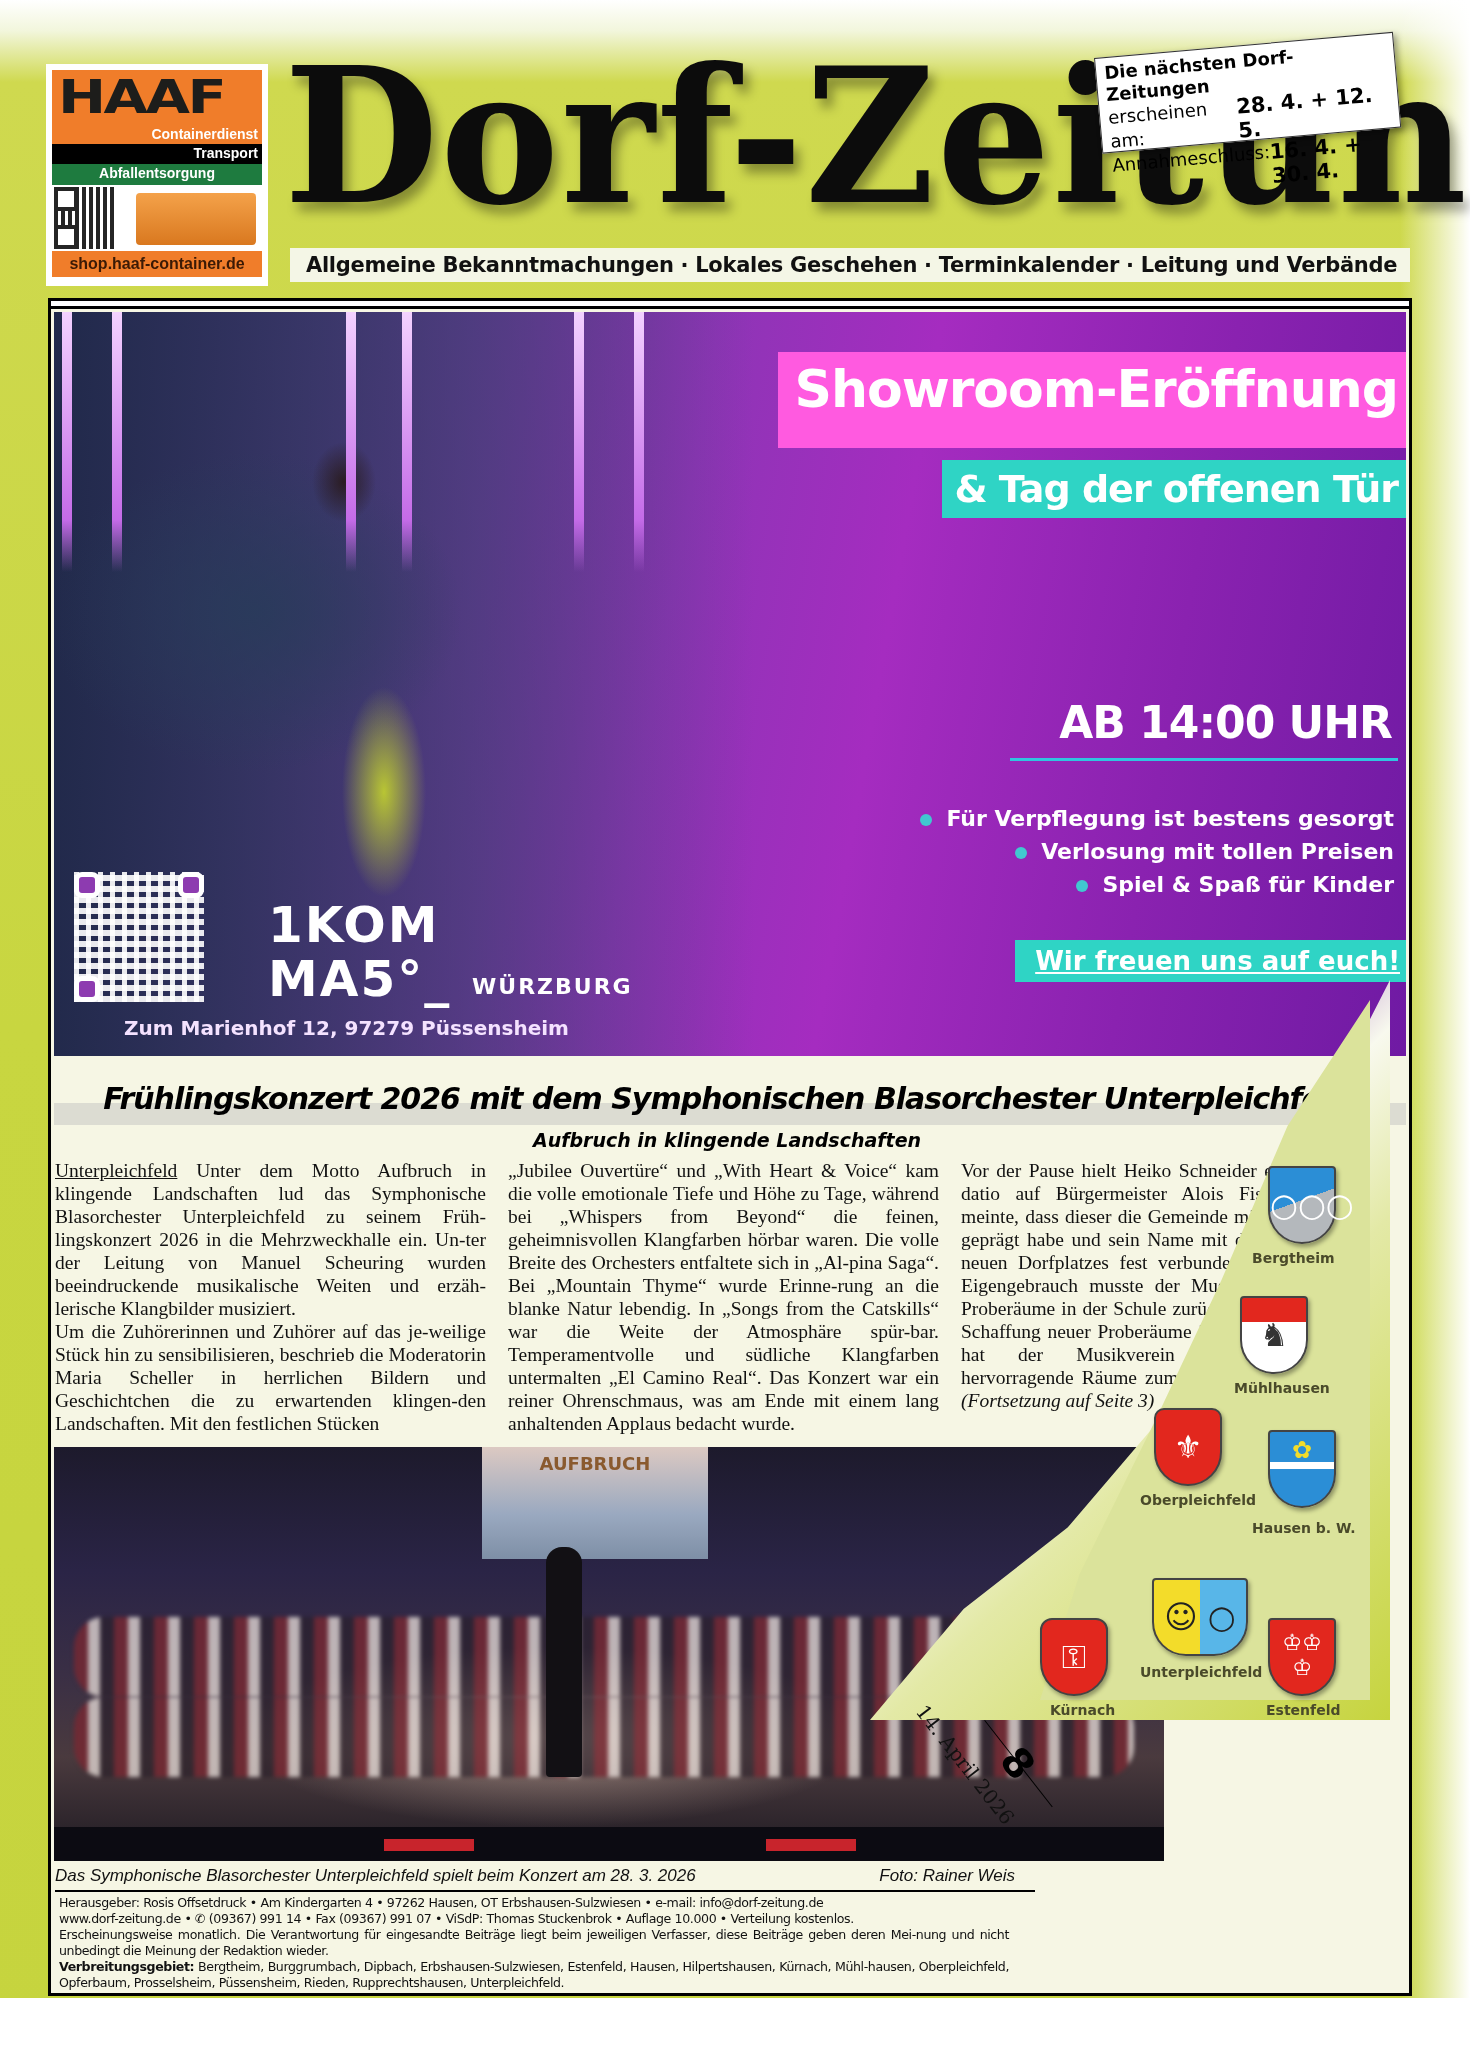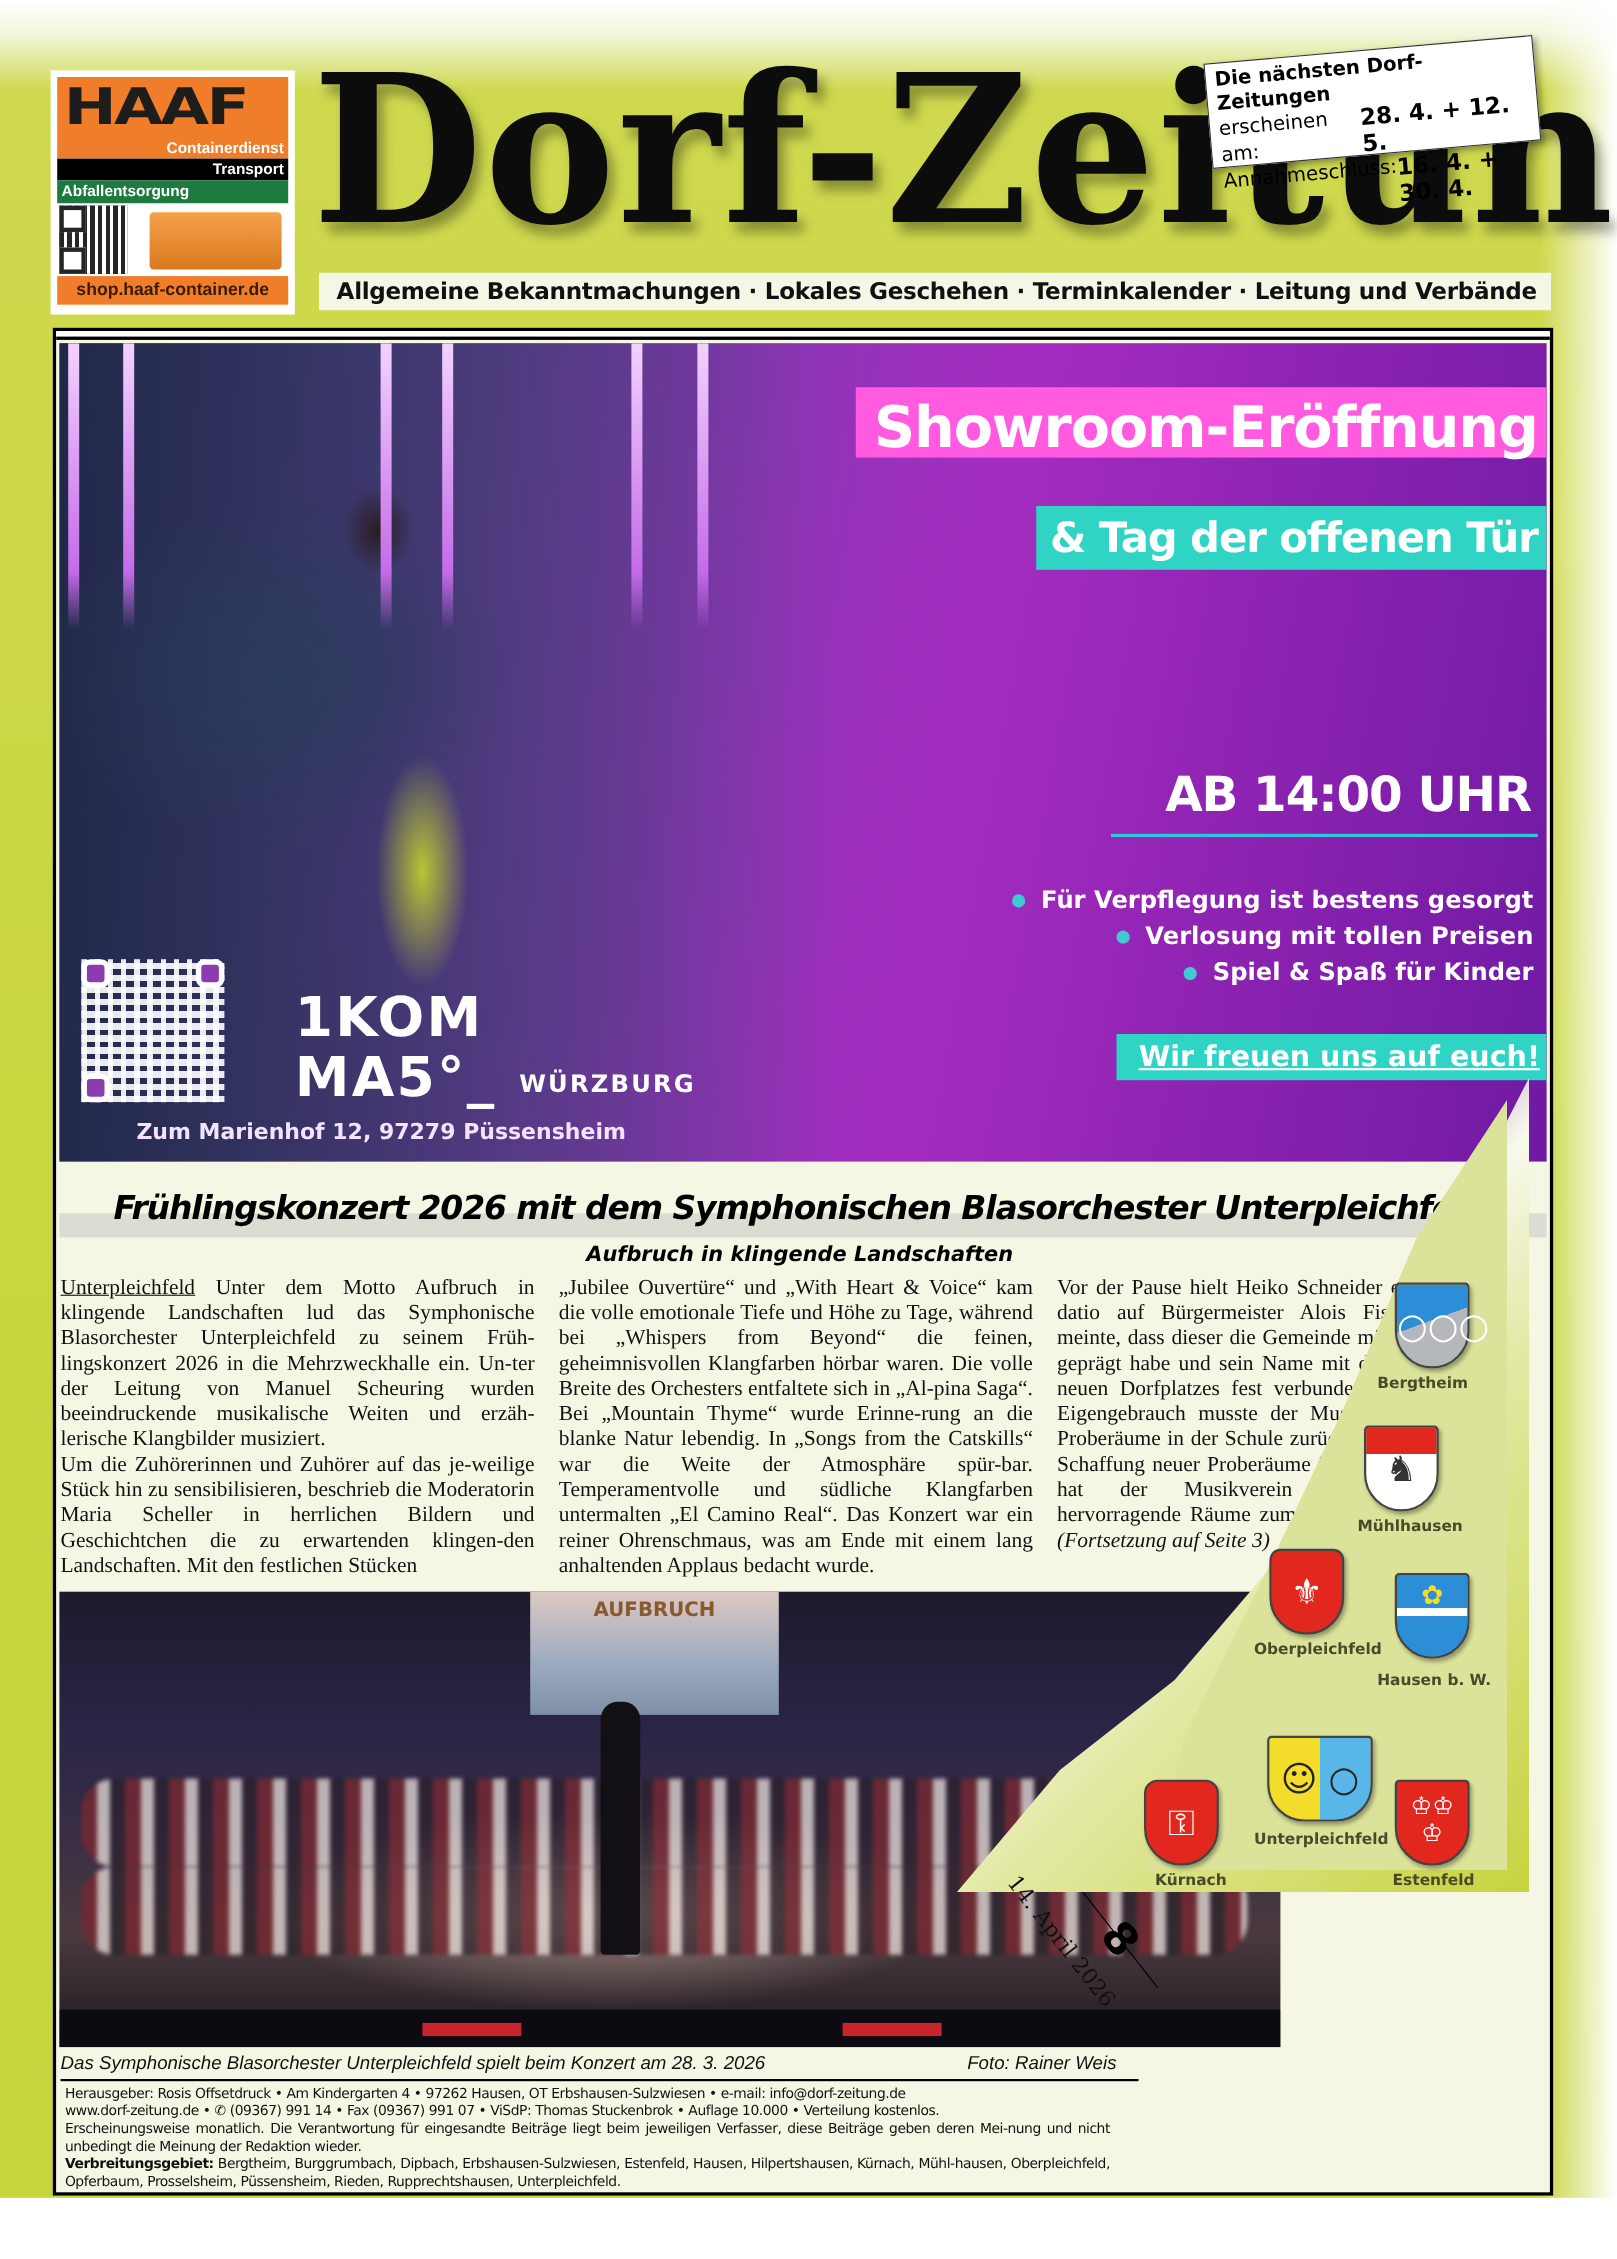--- a/index.html
+++ b/index.html
@@ -14,21 +14,21 @@
     background: linear-gradient(90deg, rgba(255,255,255,0) 0%, #ffffff 100%);
   }
   .bottom-white { position: absolute; left: 0; top: 1998px; width: 1470px; height: 56px; background: #fff; }
 
   
   .haaf { position: absolute; left: 46px; top: 64px; width: 222px; height: 222px; background: #fff; padding: 6px; }
   .haaf-top { background: #f07d2a; height: 74px; position: relative; }
   .haaf-logo { position: absolute; left: 6px; top: 0px; font-family: "DejaVu Sans", sans-serif; font-weight: bold; font-size: 46px; letter-spacing: -2px; color: #1d1d1b; transform: scaleX(1.25); transform-origin: left; }
   .haaf-sub1 { position: absolute; right: 4px; bottom: 2px; color: #fff; font-size: 14px; font-weight: bold; }
   .haaf-sub2 { background: #000; color: #fff; text-align: right; font-size: 14px; font-weight: bold; padding: 1px 4px; height: 20px; }
-  .haaf-sub3 { background: #1e7b3f; color: #fff; text-align: left; font-size: 14px; font-weight: bold; padding: 1px 4px; height: 21px; }
+  .haaf-sub3 { background: #1e7b3f; color: #fff; text-align: center; font-size: 14px; font-weight: bold; padding: 1px 4px; height: 21px; }
   .haaf-mid { height: 64px; position: relative; background: #fff; }
   .haaf-qr { position: absolute; left: 2px; top: 2px; width: 62px; height: 62px; background:
       repeating-linear-gradient(90deg, #000 0 4px, #fff 4px 7px),
       #000; opacity: .85; }
   .haaf-qr::before, .haaf-qr::after { content:""; position:absolute; width:16px; height:16px; border:4px solid #000; background:#fff; }
   .haaf-qr::before { left:0; top:0; } .haaf-qr::after { left:0; bottom:0; }
   .haaf-container { position: absolute; left: 84px; top: 8px; width: 120px; height: 52px; background: linear-gradient(180deg,#f4a24a,#d9781f); border-radius: 4px; }
   .haaf-url { background: #f07d2a; color: #3b1a05; font-size: 16px; font-weight: bold; text-align: center; height: 26px; line-height: 26px; margin-top: 2px; }
 
   
@@ -59,21 +59,21 @@
   
   .ad { position: absolute; left: 3px; top: 11px; width: 1352px; height: 744px; overflow: hidden;
         background: linear-gradient(100deg, #3a3470 0%, #56408a 18%, #8e35b6 45%, #a52cc0 60%, #8a22b0 80%, #6f1aa3 100%); }
   .ad-photo { position: absolute; left: 0; top: 0; width: 700px; height: 744px;
       background:
         radial-gradient(ellipse 60px 150px at 330px 480px, rgba(205,222,40,.85), rgba(205,222,40,0) 70%),
         radial-gradient(ellipse 40px 50px at 290px 170px, rgba(40,25,25,.9), rgba(40,25,25,0) 80%),
         radial-gradient(ellipse 260px 200px at 200px 300px, rgba(40,60,90,.8), rgba(40,60,90,0) 80%),
         linear-gradient(90deg, rgba(30,40,70,.9) 0%, rgba(60,60,110,.6) 60%, rgba(140,50,180,0) 100%); }
   .ad-light { position: absolute; top: 0; width: 10px; height: 260px; background: linear-gradient(180deg,#f3d2ff,#c46be8 80%, rgba(200,100,240,0)); }
-  .ad-title1 { position: absolute; right: 0; top: 40px; height: 64px; background: #ff5ae0; color: #fff; font-weight: bold; font-size: 52px; line-height: 74px; padding: 0 8px 0 16px; font-family: "DejaVu Sans", sans-serif; letter-spacing: -1px; }
+  .ad-title1 { position: absolute; right: 0; top: 40px; height: 96px; background: #ff5ae0; color: #fff; font-weight: bold; font-size: 52px; line-height: 74px; padding: 0 8px 0 16px; font-family: "DejaVu Sans", sans-serif; letter-spacing: -1px; }
   .ad-title2 { position: absolute; right: 0; top: 148px; height: 58px; background: #2fd4c5; color: #fff; font-weight: bold; font-size: 38px; line-height: 58px; padding: 0 8px 0 12px; font-family: "DejaVu Sans", sans-serif; letter-spacing: -1px; }
   .ad-date { position: absolute; right: 6px; top: 250px; color: #fff; font-weight: bold; font-size: 128px; line-height: 130px; font-family: "DejaVu Sans", sans-serif; letter-spacing: -4px; }
   .ad-time { position: absolute; right: 14px; top: 386px; color: #fff; font-weight: bold; font-size: 44px; line-height: 50px; font-family: "DejaVu Sans", sans-serif; letter-spacing: -1px; }
   .ad-rule { position: absolute; right: 8px; top: 446px; width: 388px; height: 3px; background: #31c4e0; }
   .ad-bullets { position: absolute; right: 12px; top: 490px; text-align: right; }
   .ad-bullet { color: #fff; font-weight: bold; font-size: 22px; line-height: 33px; font-family: "DejaVu Sans", sans-serif; white-space: nowrap; }
   .ad-bullet .dot { display: inline-block; width: 12px; height: 12px; border-radius: 50%; background: #41c8d0; margin-right: 14px; vertical-align: middle; }
   .ad-welcome { position: absolute; right: 0; top: 628px; height: 42px; background: #2fd4c5; color: #fff; font-weight: bold; font-size: 26px; line-height: 42px; padding: 0 6px 0 20px; font-family: "DejaVu Sans", sans-serif; text-decoration: underline; }
   .ad-qr { position: absolute; left: 20px; top: 560px; width: 130px; height: 130px;
       background: repeating-linear-gradient(0deg, rgba(255,255,255,.9) 0 6px, transparent 6px 11px), repeating-linear-gradient(90deg, rgba(255,255,255,.9) 0 5px, transparent 5px 12px); }

